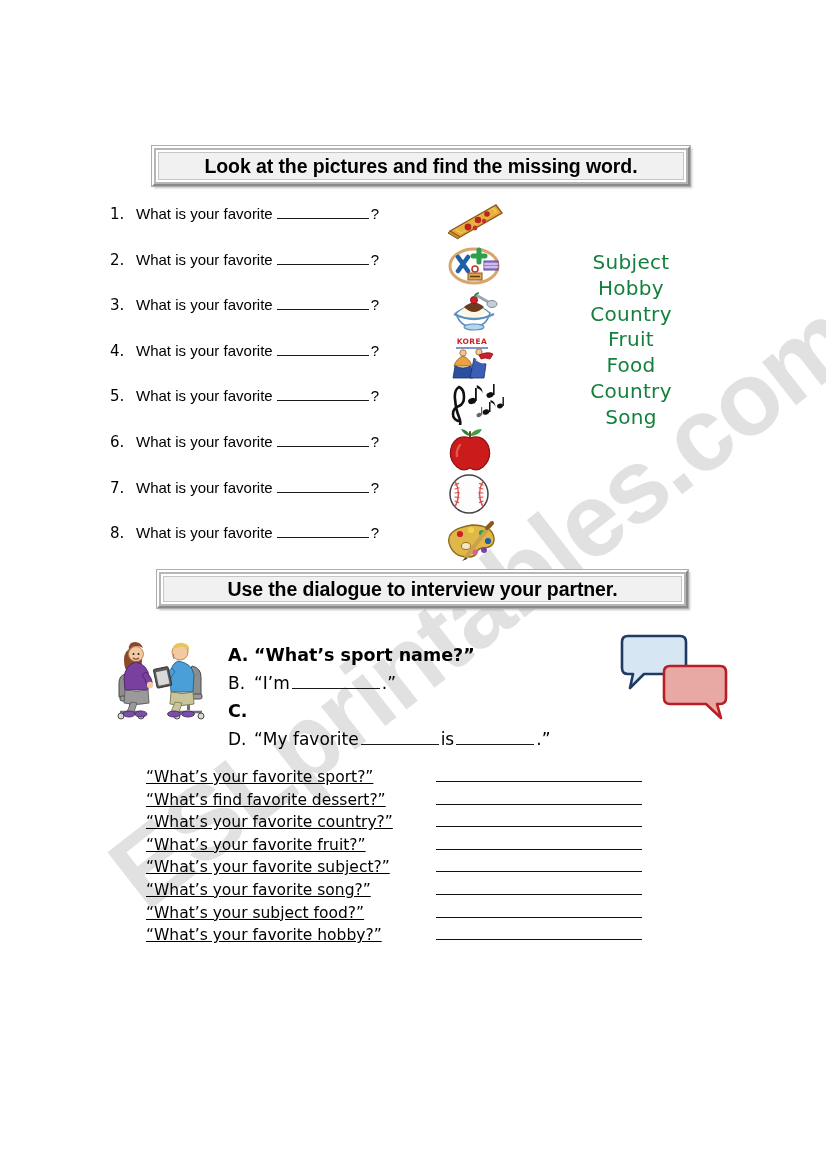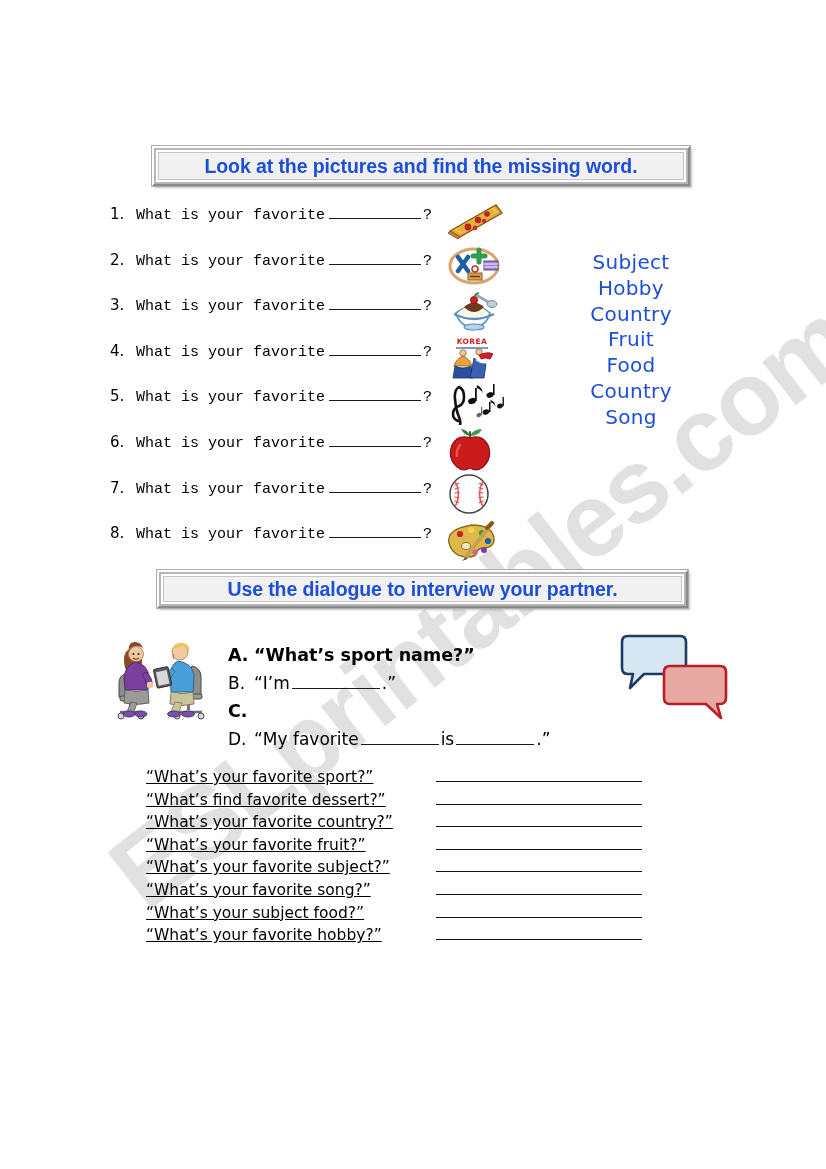--- a/index.html
+++ b/index.html
@@ -60,21 +60,21 @@
     display: flex;
     align-items: center;
     justify-content: center;
     z-index: 4;
   }
   .banner span {
     font-family: "Liberation Sans", sans-serif;
     font-weight: bold;
     font-size: 19.5px;
     letter-spacing: -0.1px;
-    color: #1d4ed8;
+    color: #000000;
   }
   #banner-one { left: 152px; top: 146px; width: 538px; height: 40px; }
   #banner-two { left: 157px; top: 570px; width: 531px; height: 38px; }
 
   
   #question-list {
     position: absolute;
     left: 110px;
     top: 205px;
     width: 360px;
@@ -85,21 +85,21 @@
     align-items: baseline;
     height: 45.6px;
   }
   .q-num {
     width: 26px;
     flex: 0 0 26px;
     font-family: "DejaVu Sans", sans-serif;
     font-size: 15px;
   }
   .q-text {
-    font-family: Liberation Mono, monospace;
+    font-family: Liberation Sans, sans-serif;
     font-size: 15px;
     white-space: nowrap;
   }
   .q-blank {
     display: inline-block;
     width: 92px;
     border-bottom: 1.4px solid #1a1a1a;
     margin: 0 2px 0 4px;
     height: 13px;
   }
@@ -126,21 +126,21 @@
     left: 556px;
     top: 250px;
     width: 150px;
     text-align: center;
     z-index: 3;
   }
   #word-bank .word {
     font-family: "DejaVu Sans", sans-serif;
     font-size: 20px;
     line-height: 25.8px;
-    color: #1d4ed8;
+    color: #15803d;
     letter-spacing: 0.3px;
   }
 
   
   #dialogue-art {
     position: absolute;
     left: 108px;
     top: 628px;
     z-index: 3;
   }

